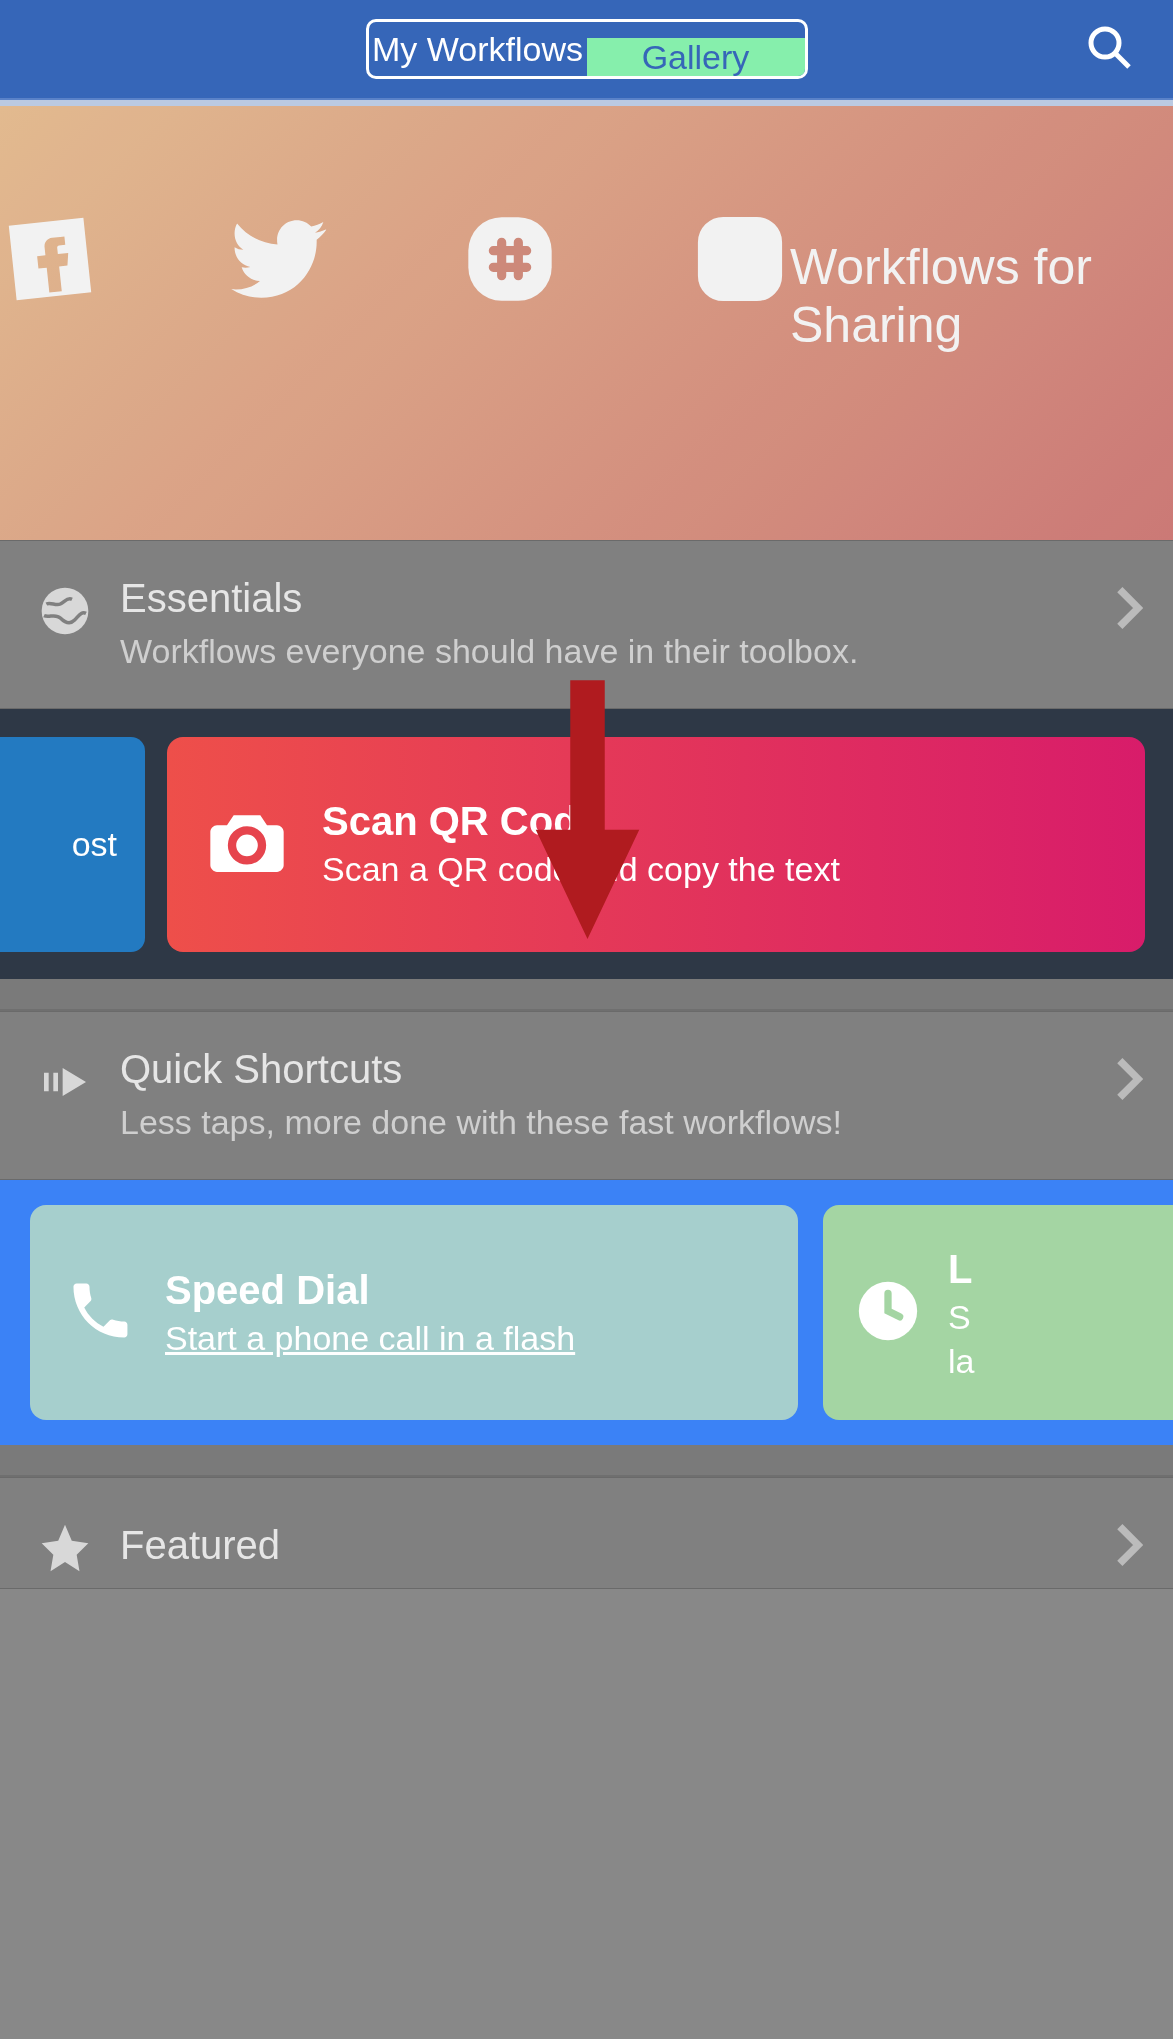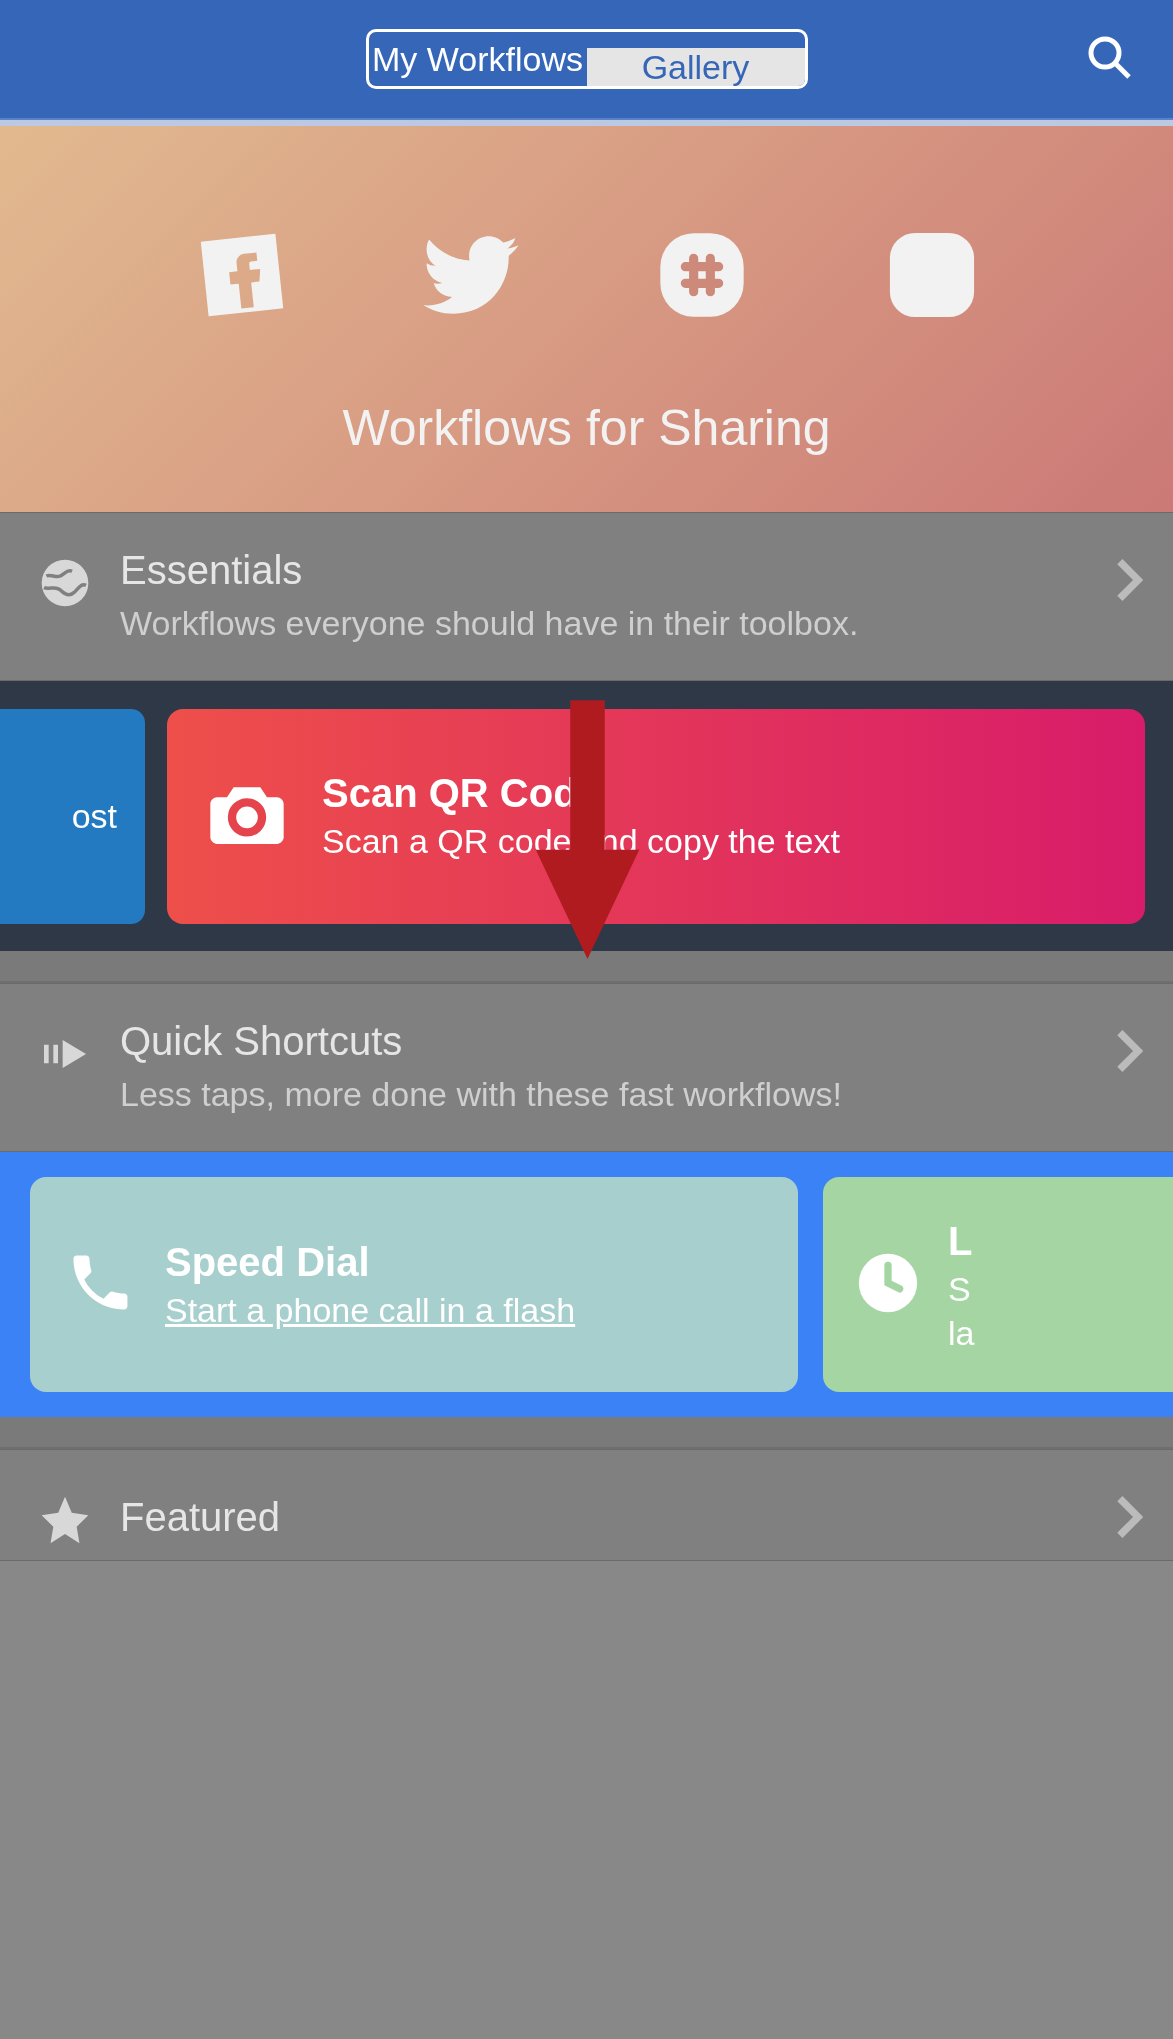--- a/index.html
+++ b/index.html
@@ -1,35 +1,35 @@
 <!DOCTYPE html>
 <html><head>
 <meta charset="utf-8">
 <style>
   * { margin: 0; padding: 0; box-sizing: border-box; }
   html, body { width: 1173px; height: 2039px; font-family: -apple-system, Helvetica, Arial, sans-serif; background: #888; overflow: hidden; }
   .screen { width: 1173px; height: 2039px; display: flex; flex-direction: column; position: relative; }
   
   
-  .header { background: #3666b8; height: 120px; display: flex; align-items: center; justify-content: center; position: relative; border-bottom: 2px solid #5a82c8; }
+  .header { background: #3666b8; height: 100px; display: flex; align-items: center; justify-content: center; position: relative; border-bottom: 2px solid #5a82c8; }
   .seg-control { display: flex; border: 3px solid #fff; border-radius: 10px; overflow: hidden; height: 60px; }
   .seg-btn { width: 218px; display: flex; align-items: center; justify-content: center; font-size: 34px; font-weight: 500; }
   .seg-btn.inactive { background: transparent; color: #fff; }
-  .seg-btn.active { background: #e5e5e5; color: #3666b8; margin-top: 16px; }
+  .seg-btn.active { background: #86efac; color: #3666b8; margin-top: 16px; }
   .search-icon { position: absolute; right: 40px; top: 50%; transform: translateY(-50%); color: #fff; }
   .search-icon svg { width: 48px; height: 48px; }
   
   
   .body { flex: 1; position: relative; }
   
   
   .hero {
-    height: 392px;
+    height: 440px;
     background: linear-gradient(135deg, #eec497 0%, #d67f7c 100%);
-    display: flex; flex-direction: column; align-items: center; justify-content: flex-end;
+    display: flex; flex-direction: row; align-items: center; justify-content: flex-end;
     padding-bottom: 55px;
     filter: brightness(0.95);
     border-top: 6px solid #c5d5ee;
   }
   .hero-icons { display: flex; gap: 130px; margin-bottom: 70px; }
   .hero-icons .ic svg { width: 100px; height: 100px; fill: #fff; }
   .hero-title { color: #fff; font-size: 50px; font-weight: 400; }
   
   
   .section-head {

